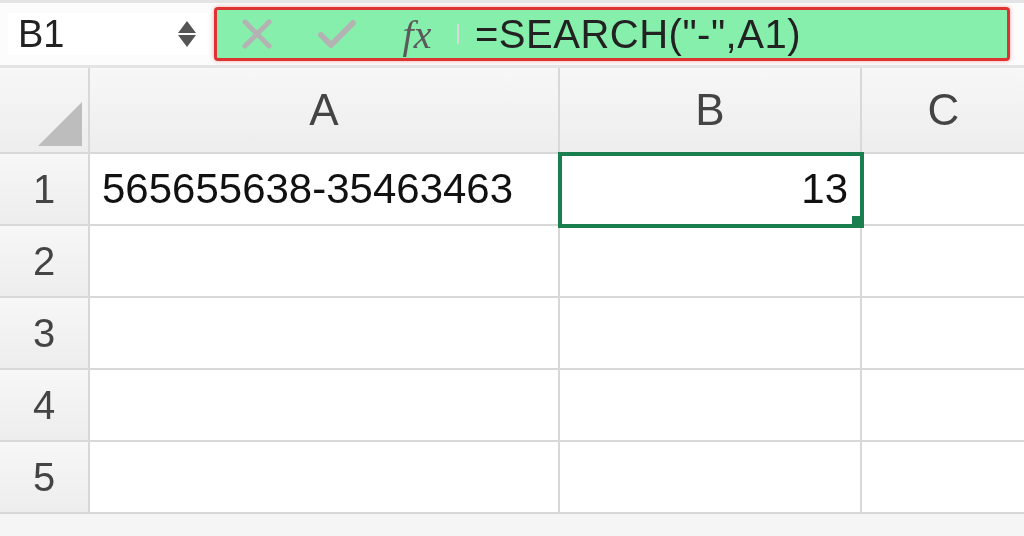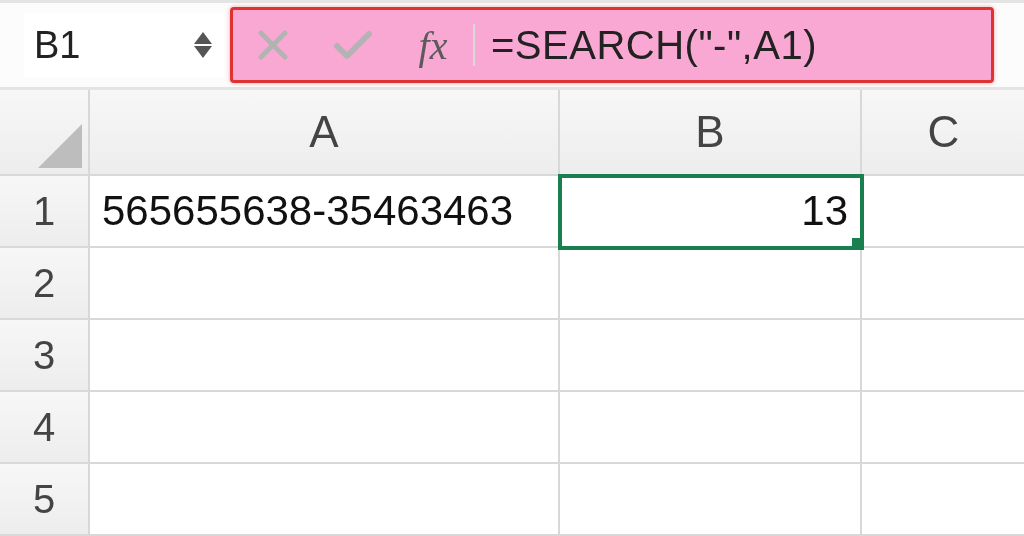--- a/index.html
+++ b/index.html
@@ -8,25 +8,25 @@
       background: #f5f5f5;
       width: 1024px;
       height: 536px;
       overflow: hidden;
     }
 
     
     .formula-row {
       display: flex;
       align-items: stretch;
-      height: 90px;
+      height: 68px;
       background: #fcfcfc;
       border-top: 3px solid #e4e4e4;
       border-bottom: 3px solid #e4e4e4;
-      padding: 0 24px;
+      padding: 0 8px;
     }
 
     
     .name-box {
       width: 200px;
       display: flex;
       align-items: center;
       justify-content: space-between;
       font-size: 38px;
       color: #222;
@@ -39,21 +39,21 @@
     .stepper svg { display: block; }
 
     
     .formula-area {
       flex: 1;
       display: flex;
       align-items: stretch;
       border: 3px solid #d33;
       border-radius: 4px;
       margin: 4px 6px 4px 6px;
-      background: #f9a8d4;
+      background: #86efac;
       box-shadow: 0 0 4px rgba(220,40,40,0.4);
     }
 
     .formula-btn {
       width: 80px;
       display: flex;
       align-items: center;
       justify-content: center;
       color: #aeaeae;
     }

